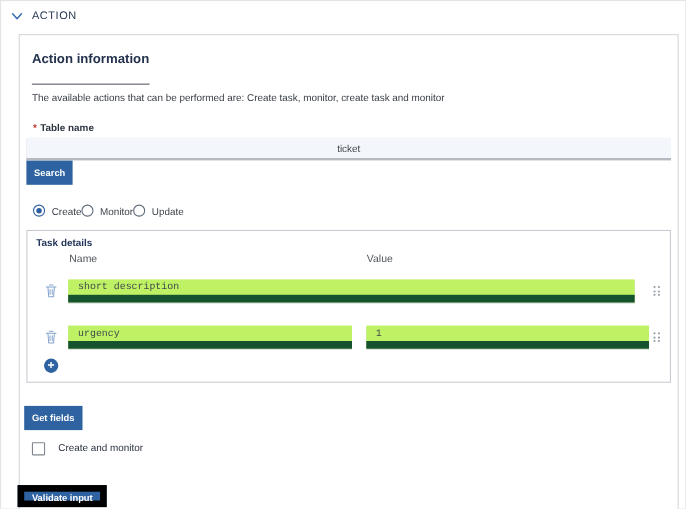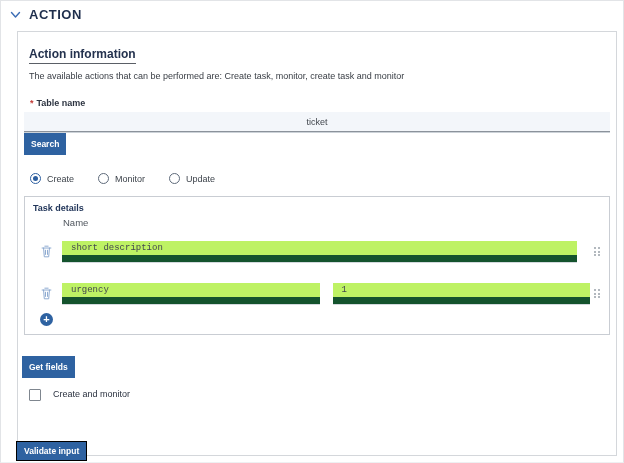--- a/index.html
+++ b/index.html
@@ -3,39 +3,39 @@
 <meta charset="utf-8">
 <style>
   * { margin: 0; padding: 0; box-sizing: border-box; }
   html, body { width: 624px; height: 463px; background: #fff; overflow: hidden; }
   body { font-family: "Liberation Sans", sans-serif; color: #333; }
   .page { width: 624px; height: 463px; border: 1px solid #e2e4e7; border-bottom-color: #eef0f2; position: relative; }
 
   
   .acc-header { display: flex; align-items: center; gap: 8px; padding: 7px 0 0 9px; height: 20px; }
   .chev { width: 11px; height: 8px; display: block; }
-  .acc-title { font-size: 13px; font-weight: bold; letter-spacing: .5px; color: #1f2f4d; }
+  .acc-title { font-size: 10px; font-weight: normal; letter-spacing: .5px; color: #1f2f4d; }
 
   
   .panel { margin: 10px 6px 0 16px; border: 1px solid #d4d7db; background: #fff; padding: 12px 6px 54px 6px; }
-  .section-title { display: inline-block; margin-left: 5px; font-size: 12px; font-weight: 600; color: #24324e; border-bottom: 1px solid #5a5f66; padding-bottom: 2px; }
+  .section-title { display: inline-block; margin-left: 5px; font-size: 12px; font-weight: 600; color: #24324e; border-bottom: 1px solid #5a5f66; padding-bottom: 16px; }
   .description { margin: 7px 0 0 5px; font-size: 9px; color: #383d44; }
 
   .field-label { margin: 17px 0 0 6px; font-size: 9px; font-weight: 600; color: #2c3340; }
   .req { color: #c23934; margin-right: 3px; }
 
   .text-input { display: block; width: 100%; height: 20px; margin-top: 4px; background: #f3f6fa; border: none; border-bottom: 1px solid #8b929b; box-shadow: 0 1px 0 #ccd2d8; padding: 0 8px; font-family: "Liberation Sans", sans-serif; font-size: 9px; color: #42474e; outline: none; text-align: center; }
 
   .btn { display: block; border: none; background: #2e62a1; color: #fff; font-family: "Liberation Sans", sans-serif; font-size: 8.5px; font-weight: bold; height: 22px; padding: 0 7px; cursor: pointer; }
   .btn-search { margin-top: 1px; }
   .btn-getfields { margin-top: 21px; margin-left: -2px; }
-  .btn-validate { position: absolute; left: 15px; bottom: 1px; height: 20px; border: 1px solid #000000; }
+  .btn-validate { position: absolute; left: 15px; bottom: 1px; height: 20px; border: 6px solid #000000; }
 
   
-  .radio-row { display: flex; align-items: center; gap: 24px; margin: 18px 0 4px 6px; }
+  .radio-row { display: flex; align-items: center; margin: 18px 0 4px 6px; }
   .radio-opt { display: flex; align-items: center; gap: 6px; cursor: pointer; }
   .radio-circle { width: 11px; height: 11px; border-radius: 50%; border: 1px solid #5e6a7a; position: relative; background: #fff; }
   .radio-opt.selected .radio-circle { border: 1.5px solid #2d5fa0; }
   .radio-opt.selected .radio-circle::after { content: ""; position: absolute; left: 50%; top: 50%; width: 5px; height: 5px; margin: -2.5px 0 0 -2.5px; border-radius: 50%; background: #2d5fa0; }
   .radio-label { font-size: 9px; color: #3d434b; }
 
   
   .task-box { margin-top: 12px; border: 1px solid #c9cdd3; padding: 5px 5px 8px 5px; background: #fff; }
   .task-title { margin: 1px 0 0 3px; font-size: 9px; font-weight: 600; color: #22365a; }
   .cols-header { display: flex; margin-top: 4px; font-size: 9.5px; color: #50565e; }
@@ -99,20 +99,21 @@
       </div>
     </div>
 
     <div class="task-box">
       <div class="task-title">Task details</div>
 
       <div class="cols-header">
         <span class="spacer-l"></span>
         <span class="col">Name</span>
         <span class="gap"></span>
+        <span class="col">Value</span>
         <span class="spacer-r"></span>
       </div>
 
       <div class="task-row">
         <button class="trash-cell">
           <svg width="11" height="13" viewBox="0 0 12 14">
             <path d="M4.2 1.2 h3.6 M1.2 3.2 h9.6 M2.8 3.2 L3.6 12.8 H8.4 L9.2 3.2 M4.9 5.6 v4.6 M7.1 5.6 v4.6" fill="none" stroke="#84a3cd" stroke-width="1" stroke-linecap="round" stroke-linejoin="round"></path>
           </svg>
         </button>
         <input class="cell-input" type="text" value="short description" style="">

